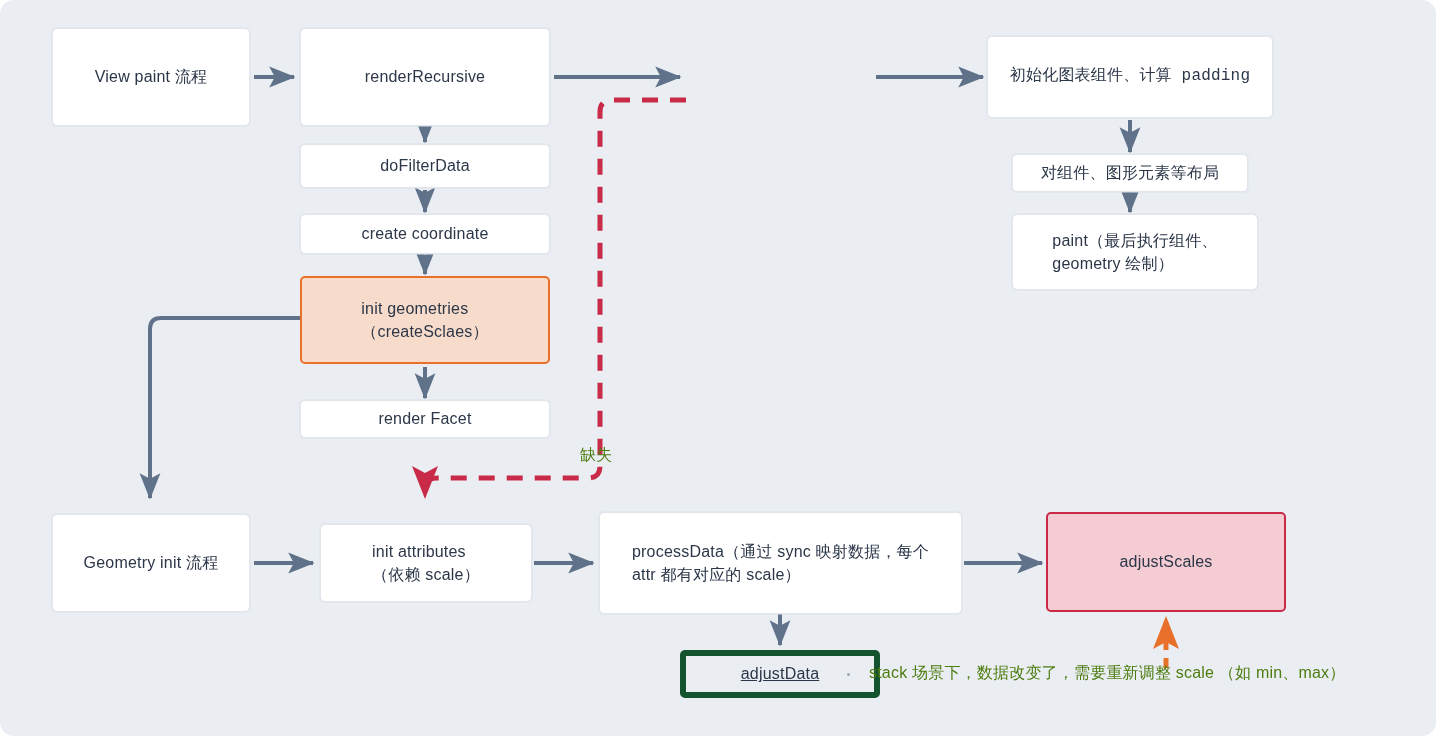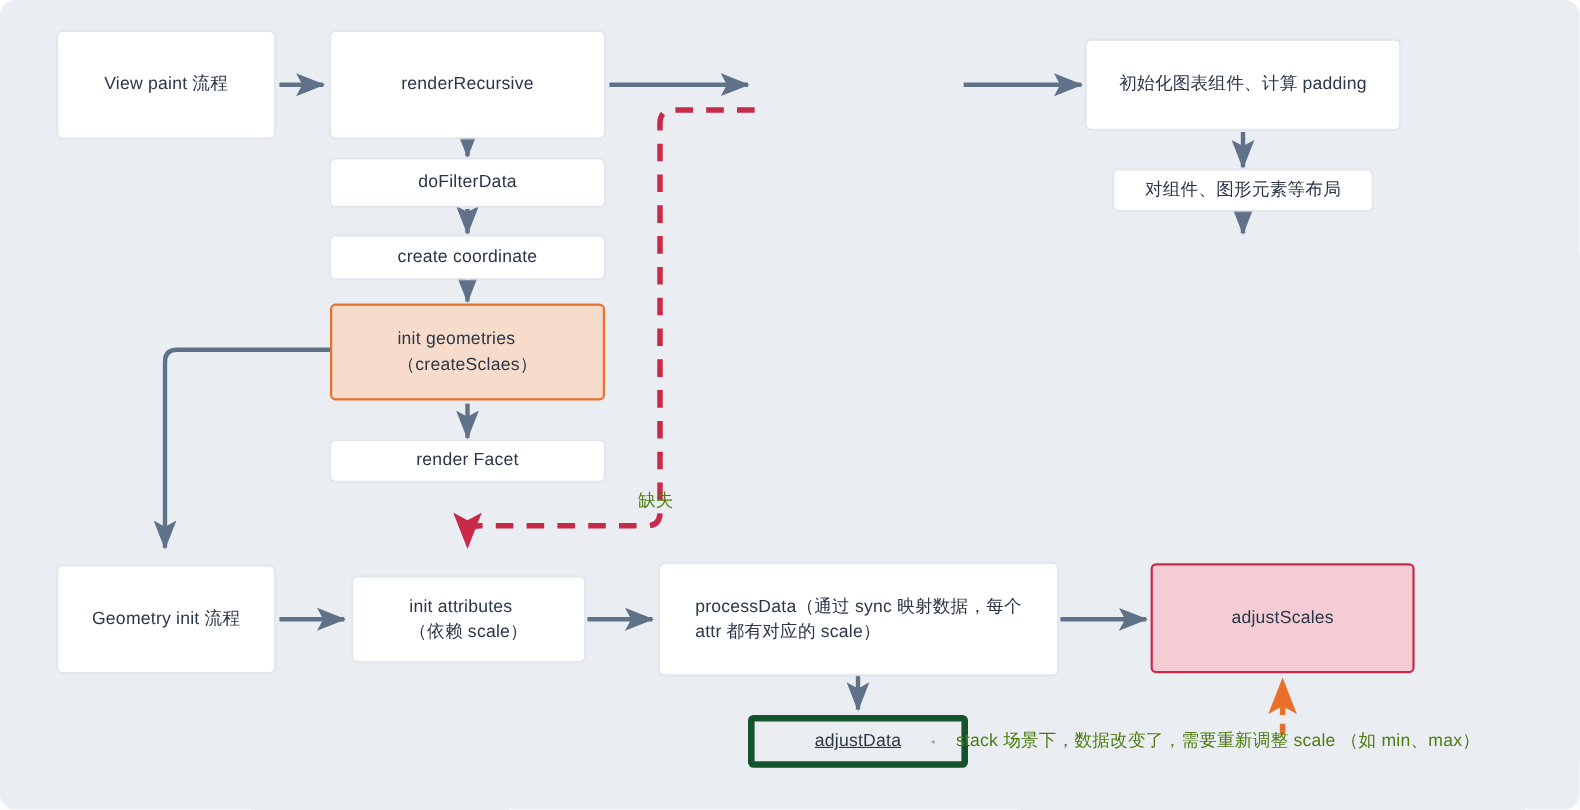--- a/index.html
+++ b/index.html
@@ -123,24 +123,26 @@
     <path d="M686,100 L612,100 Q600,100 600,112 L600,466 Q600,478 588,478 L437,478 Q425,478 425,490 L425,497" stroke="#c82a47" stroke-width="5" fill="none" stroke-dasharray="16,12" stroke-linecap="butt" marker-end="url(#arrow-red)"></path>
 
     <line x1="1166" y1="668" x2="1166" y2="618" stroke="#e8702a" stroke-width="5" fill="none" stroke-dasharray="10,8" stroke-linecap="butt" marker-end="url(#arrow-orange)"></line>
   </svg>
 
   <div class="node plain" style="left:52px; top:28px; width:198px; height:98px;">View paint 流程</div>
 
   <div class="node plain" style="left:300px; top:28px; width:250px; height:98px;">renderRecursive</div>
 
 
-  <div class="node plain" style="left:987px; top:36px; width:286px; height:82px;">初始化图表组件、计算 padding</div>
+  <div class="node plain" style="left:987px; top:36px; width:286px; height:82px;font-family:Liberation Mono, monospace;">初始化图表组件、计算 padding</div>
 
   <div class="node plain" style="left:1012px; top:154px; width:236px; height:38px;">对组件、图形元素等布局</div>
 
+  <div class="node plain" style="left:1012px; top:214px; width:246px; height:76px;">paint（最后执行组件、
+geometry 绘制）</div>
 
   <div class="node plain" style="left:300px; top:144px; width:250px; height:44px;">doFilterData</div>
 
   <div class="node plain" style="left:300px; top:214px; width:250px; height:40px;">create coordinate</div>
 
   <div class="node orange" style="left:300px; top:276px; width:250px; height:88px;">init geometries
 （createSclaes）</div>
 
   <div class="node plain" style="left:300px; top:400px; width:250px; height:38px;">render Facet</div>
 

